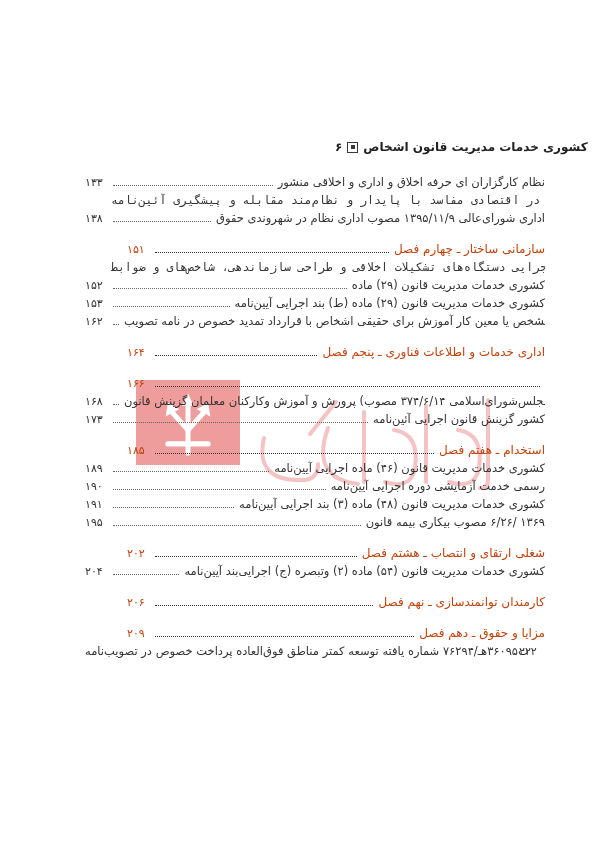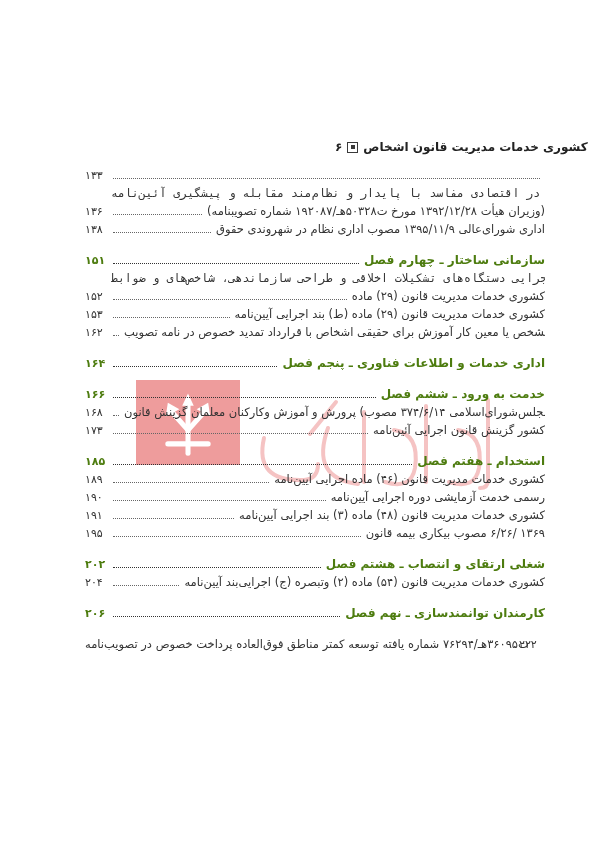--- a/index.html
+++ b/index.html
@@ -25,27 +25,27 @@
   
   .watermark { position:absolute; top:372px; left:130px; width:380px; height:150px; z-index:1; }
   .wm-square {
     position:absolute; left:6px; top:8px; width:104px; height:85px;
     background:#ee9c9c; display:flex; align-items:center; justify-content:center;
   }
   .wm-square svg { width:72px; height:72px; display:block; }
   .wm-word { position:absolute; left:114px; top:0; width:262px; height:150px; }
 
   
-  .toc { position:absolute; top:164px; left:85px; width:460px; z-index:2; color:#333; }
+  .toc { position:absolute; top:171px; left:85px; width:460px; z-index:2; color:#333; }
   .block { margin-bottom:13px; }
   .row {
     display:flex; align-items:flex-end; height:18px;
     font-size:11.5px; color:#333; direction:ltr; overflow:hidden;
   }
-  .row.bold { font-weight:bold; color:#4d7c0f; font-size:12px; }
+  .row.bold { font-weight:normal; color:#c2410c; font-size:12px;margin-left:42px; }
   .num { flex:none; min-width:26px; font-size:11px; letter-spacing:0.5px; }
   .leader { flex:1 1 auto; min-width:6px; border-bottom:1.5px dotted #666; margin:0 5px 3px 2px; }
   .row.bold .leader { border-bottom-color:#333; }
   .entry { flex:none; max-width:434px; white-space:nowrap; }
   .row.nonum { justify-content:flex-end;font-family:Liberation Mono, monospace; }
   .row.numright { justify-content:space-between; }
   bdi { unicode-bidi:isolate; }
 </style>
 </head>
 <body>
@@ -88,30 +88,26 @@
         <span class="orn-inner"></span>
       </span>
     <span class="htitle"><bdi>اشخاص</bdi> <bdi>قانون</bdi> <bdi>مدیریت</bdi> <bdi>خدمات</bdi> <bdi>کشوری</bdi></span>
   </div>
 
   <div class="toc">
       <div class="block">
         <div class="row">
           <span class="num">۱۳۳</span>
           <span class="leader"></span>
+          <span class="entry"><bdi>منشور</bdi> <bdi>اخلاقی</bdi> <bdi>و</bdi> <bdi>اداری</bdi> <bdi>و</bdi> <bdi>اخلاق</bdi> <bdi>حرفه</bdi> <bdi>ای</bdi> <bdi>کارگزاران</bdi> <bdi>نظام</bdi></span>
         </div>
         <div class="row nonum">
           <span class="entry"><bdi>آئین‌نامه</bdi> <bdi>پیشگیری</bdi> <bdi>و</bdi> <bdi>مقابله</bdi> <bdi>نظام‌مند</bdi> <bdi>و</bdi> <bdi>پایدار</bdi> <bdi>با</bdi> <bdi>مفاسد</bdi> <bdi>اقتصادی</bdi> <bdi>در</bdi> <bdi>قوه‌مجریه</bdi></span>
         </div>
         <div class="row">
-          <span class="num">۱۳۶</span>
-          <span class="leader"></span>
-          <span class="entry"><bdi dir="ltr">(تصویبنامه</bdi> <bdi>شماره</bdi> <bdi dir="ltr">۱۹۲۰۸۷/ت۵۰۳۲۸هـ</bdi> <bdi>مورخ</bdi> <bdi dir="ltr">۱۳۹۲/۱۲/۲۸</bdi> <bdi>هیأت</bdi> <bdi dir="ltr">وزیران)</bdi></span>
-        </div>
-        <div class="row">
           <span class="num">۱۳۸</span>
           <span class="leader"></span>
           <span class="entry"><bdi>حقوق</bdi> <bdi>شهروندی</bdi> <bdi>در</bdi> <bdi>نظام</bdi> <bdi>اداری</bdi> <bdi>مصوب</bdi> <bdi dir="ltr">۱۳۹۵/۱۱/۹</bdi> <bdi>شورای‌عالی</bdi> <bdi>اداری</bdi></span>
         </div>
       </div>
       <div class="block">
         <div class="row bold">
           <span class="num">۱۵۱</span>
           <span class="leader"></span>
           <span class="entry"><bdi>فصل</bdi> <bdi>چهارم</bdi> <bdi>ـ</bdi> <bdi>ساختار</bdi> <bdi>سازمانی</bdi></span>
@@ -139,21 +135,20 @@
         <div class="row bold">
           <span class="num">۱۶۴</span>
           <span class="leader"></span>
           <span class="entry"><bdi>فصل</bdi> <bdi>پنجم</bdi> <bdi>ـ</bdi> <bdi>فناوری</bdi> <bdi>اطلاعات</bdi> <bdi>و</bdi> <bdi>خدمات</bdi> <bdi>اداری</bdi></span>
         </div>
       </div>
       <div class="block">
         <div class="row bold">
           <span class="num">۱۶۶</span>
           <span class="leader"></span>
-          <span class="entry"><bdi>فصل</bdi> <bdi>ششم</bdi> <bdi>ـ</bdi> <bdi>ورود</bdi> <bdi>به</bdi> <bdi>خدمت</bdi></span>
         </div>
         <div class="row">
           <span class="num">۱۶۸</span>
           <span class="leader"></span>
           <span class="entry"><bdi>قانون</bdi> <bdi>گزینش</bdi> <bdi>معلمان</bdi> <bdi>وکارکنان</bdi> <bdi>آموزش</bdi> <bdi>و</bdi> <bdi>پرورش</bdi> <bdi dir="ltr">(مصوب</bdi> <bdi dir="ltr">۳۷۴/۶/۱۴</bdi> <bdi dir="ltr">مجلس‌شورای‌اسلامی)</bdi></span>
         </div>
         <div class="row">
           <span class="num">۱۷۳</span>
           <span class="leader"></span>
           <span class="entry"><bdi>آئین‌نامه</bdi> <bdi>اجرایی</bdi> <bdi>قانون</bdi> <bdi>گزینش</bdi> <bdi>کشور</bdi></span>
@@ -199,20 +194,25 @@
         </div>
       </div>
       <div class="block">
         <div class="row bold">
           <span class="num">۲۰۶</span>
           <span class="leader"></span>
           <span class="entry"><bdi>فصل</bdi> <bdi>نهم</bdi> <bdi>ـ</bdi> <bdi>توانمندسازی</bdi> <bdi>کارمندان</bdi></span>
         </div>
       </div>
       <div class="block">
+        <div class="row bold">
+          <span class="num">۲۰۹</span>
+          <span class="leader"></span>
+          <span class="entry"><bdi>فصل</bdi> <bdi>دهم</bdi> <bdi>ـ</bdi> <bdi>حقوق</bdi> <bdi>و</bdi> <bdi>مزایا</bdi></span>
+        </div>
         <div class="row numright">
           <span class="entry"><bdi>تصویب‌نامه</bdi> <bdi>در</bdi> <bdi>خصوص</bdi> <bdi>پرداخت</bdi> <bdi>فوق‌العاده</bdi> <bdi>مناطق</bdi> <bdi>کمتر</bdi> <bdi>توسعه</bdi> <bdi>یافته</bdi> <bdi>شماره</bdi> <bdi dir="ltr">۷۶۲۹۴/ت۳۶۰۹۵هـ</bdi></span>
           <span class="num">۲۲۲</span>
         </div>
       </div>
     </div>
 
 </div>
 
 </body></html>

